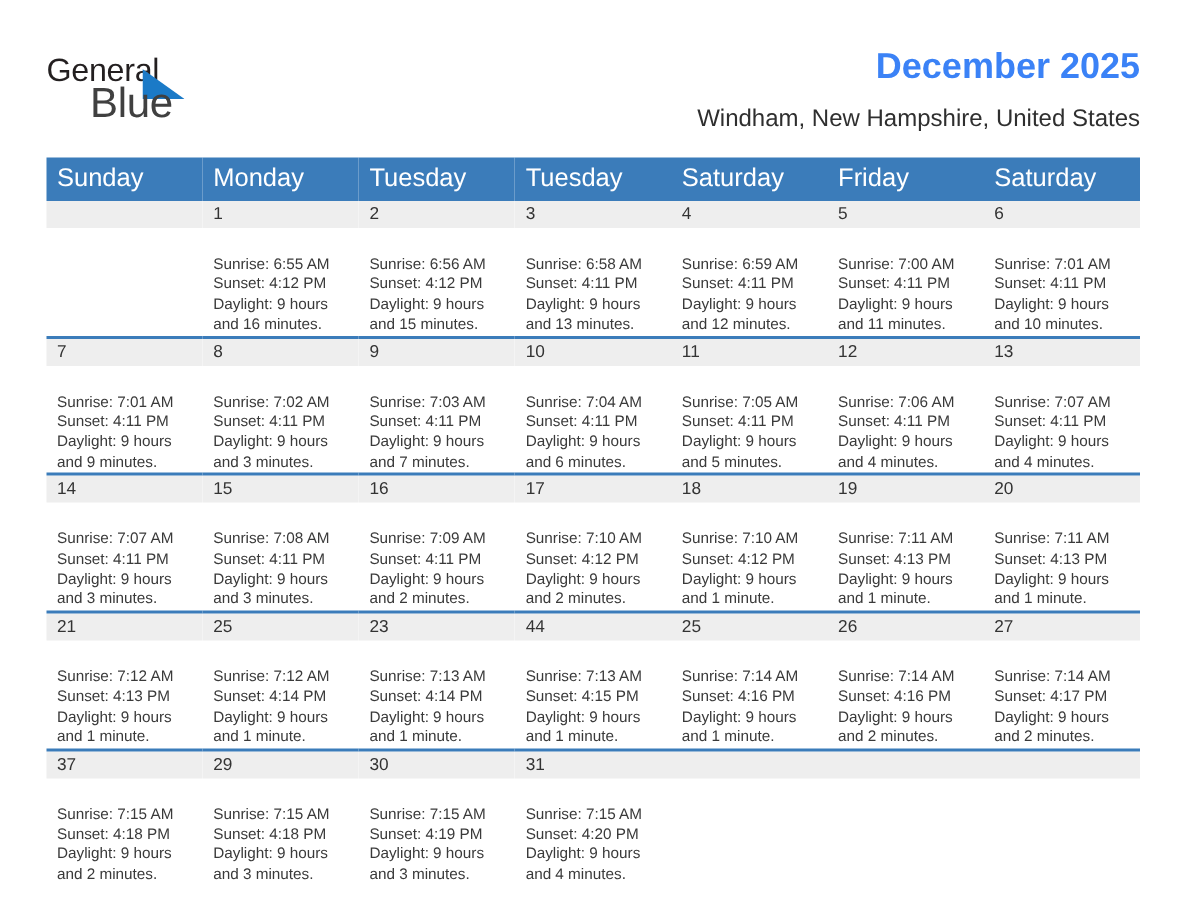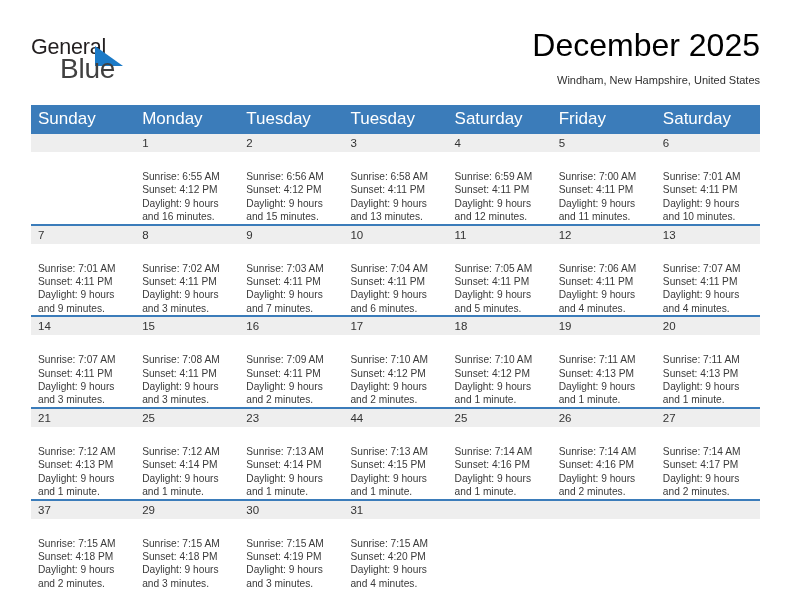--- a/index.html
+++ b/index.html
@@ -49,29 +49,29 @@
     width: 28px; height: 20px;
   }
 
   .title-block {
     position: absolute;
     right: 0; top: 0;
     text-align: right;
     width: 560px;
   }
   .cal-title {
-    font-size: 32px;
-    color: #000000;
+    font-size: 24px;
+    color: #3b82f6;
     line-height: 34px;
-    font-weight: normal;
+    font-weight: bold;
     margin: 0;
     white-space: nowrap;
   }
   .cal-subtitle {
-    font-size: 11px;
+    font-size: 16px;
     color: #2f2f2f;
     line-height: 20px;
     margin: 8px 0 0 0;
     white-space: nowrap;
   }
 
   
   .calendar {
     position: absolute;
     left: 31px; top: 105px;

